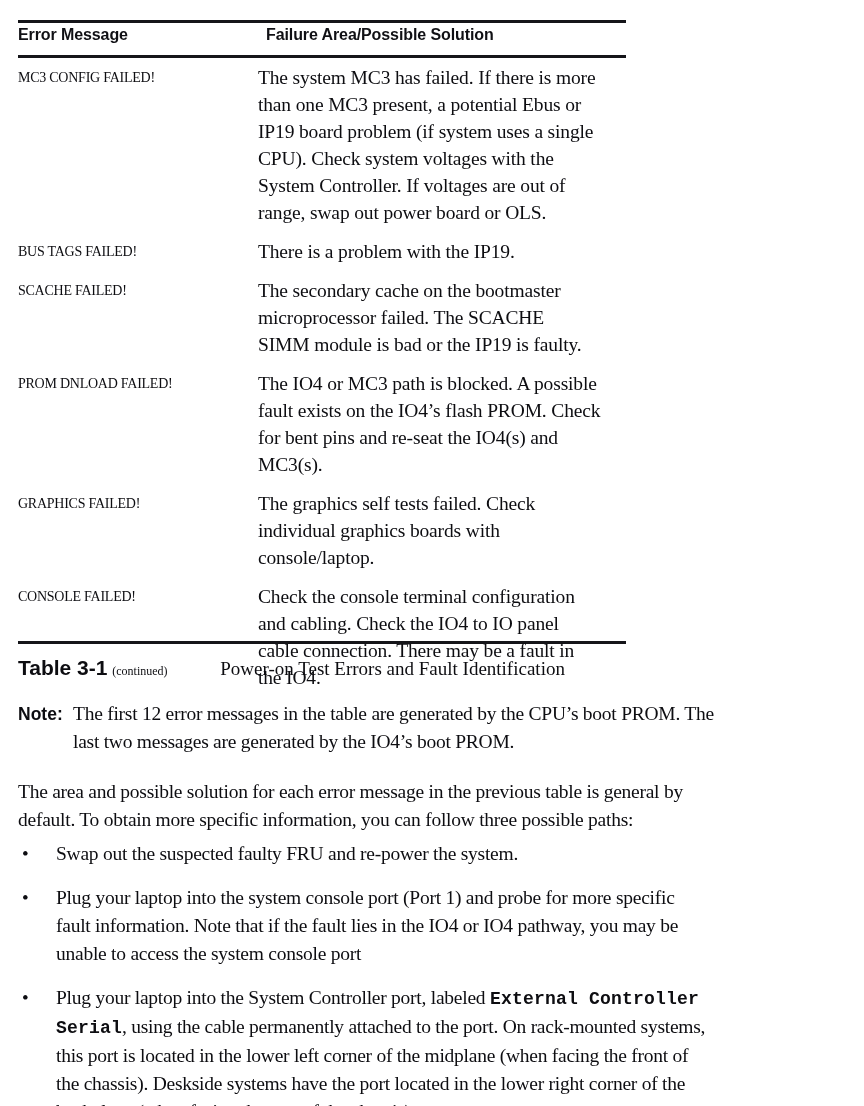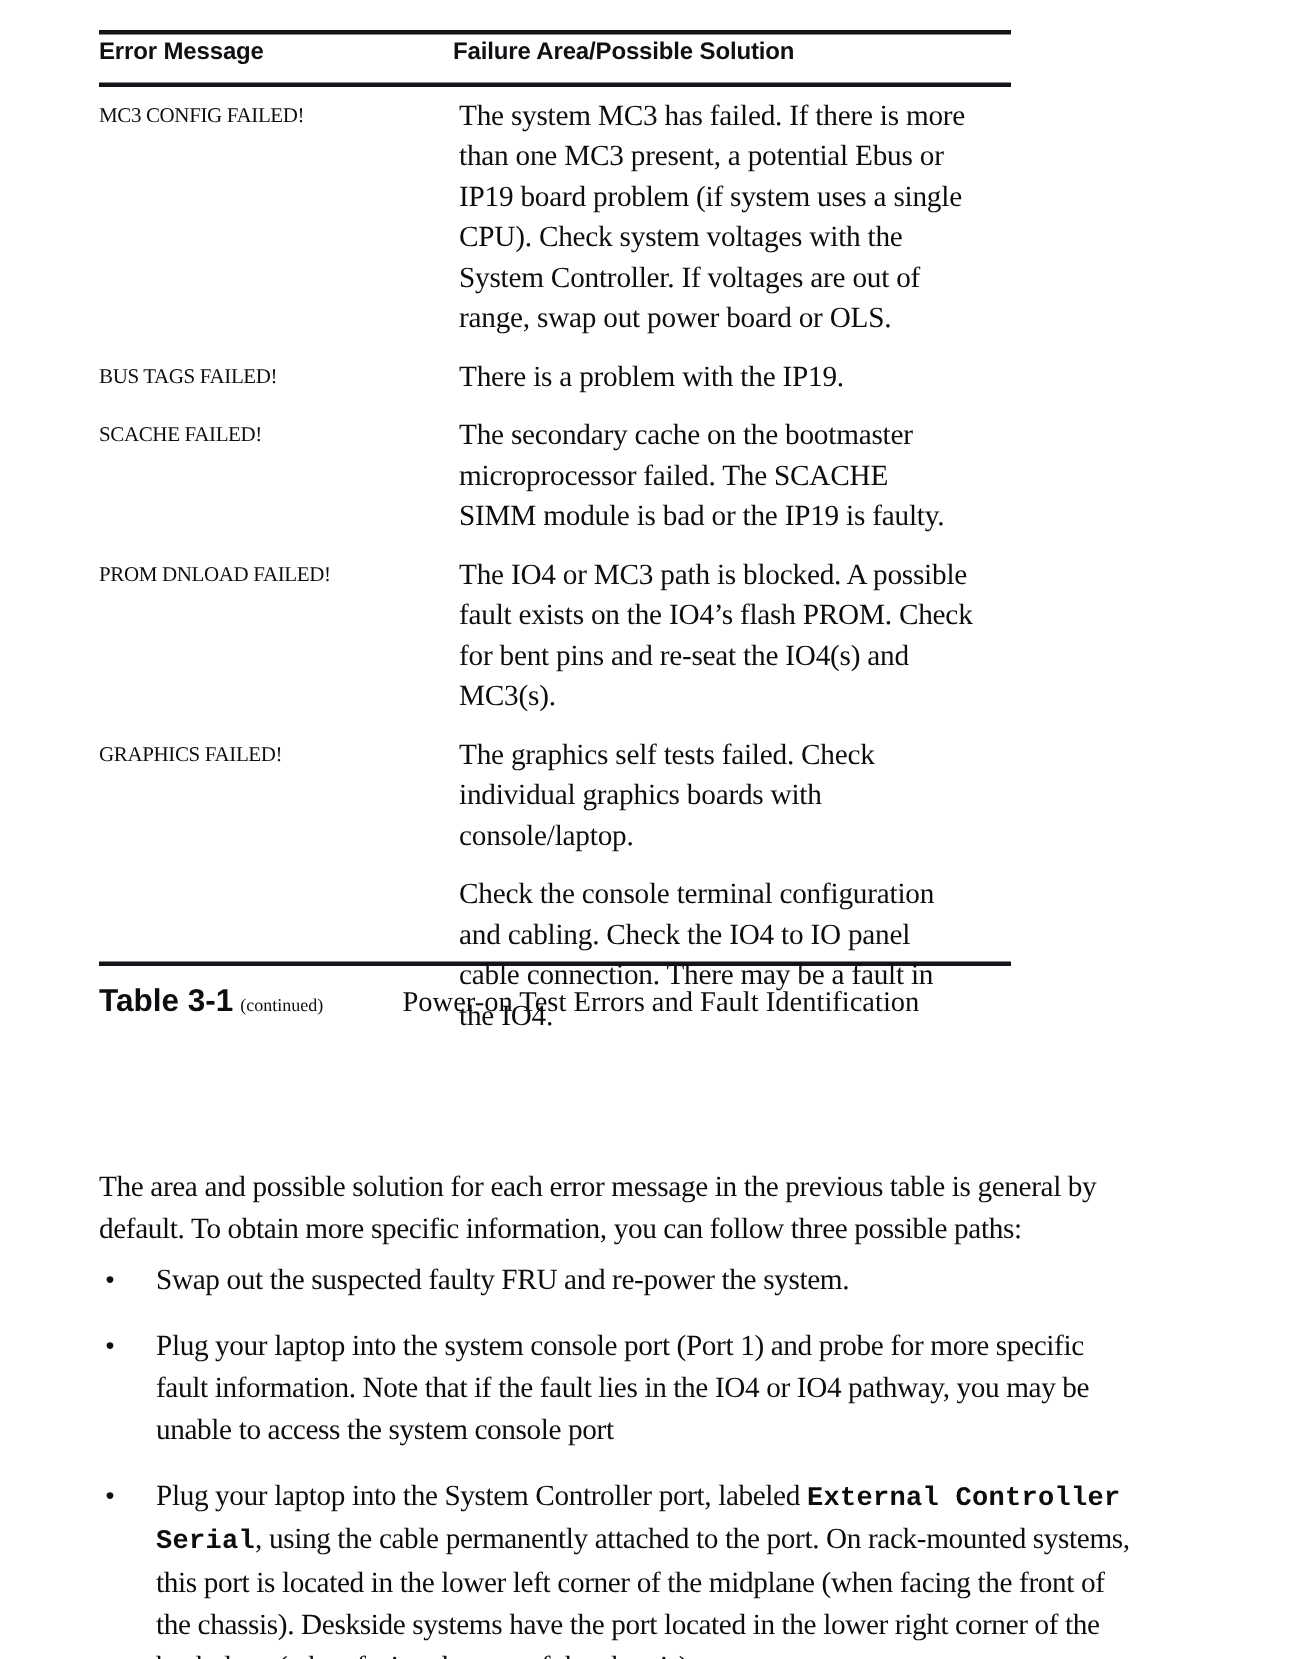--- a/index.html
+++ b/index.html
@@ -8,21 +8,20 @@
     background: #ffffff;
   }
   .page {
     position: relative;
     width: 720px;
     height: 1106px;
     background: #ffffff;
     overflow: hidden;
     font-family: "Liberation Serif", "DejaVu Serif", serif;
     color: #0d0d11;
-    margin-left: 48px;
   }
 
   
   .rule {
     position: absolute;
     left: 18px;
     width: 608px;
     background: #151519;
   }
   .rule-top    { top: 20px;  height: 3px; }
@@ -36,21 +35,21 @@
     top: 26px;
     width: 612px;
     height: 26px;
     font-family: "Liberation Sans", "DejaVu Sans", sans-serif;
     font-weight: bold;
     font-size: 16px;
     letter-spacing: -0.1px;
     color: #101014;
   }
   .thead .col1 { position: absolute; left: 0px;   top: 0; }
-  .thead .col2 { position: absolute; left: 236px; top: 0; }
+  .thead .col2 { position: absolute; left: 248px; top: 0; }
 
   
   .tbody {
     position: absolute;
     left: 18px;
     top: 64px;
     width: 640px;
   }
   .trow {
     position: relative;
@@ -227,36 +226,44 @@
     <div class="trow">
       <span class="msg">GRAPHICS FAILED!</span>
       <div class="sol">
         <span class="ln">The graphics self tests failed. Check</span>
         <span class="ln">individual graphics boards with</span>
         <span class="ln">console/laptop.</span>
       </div>
     </div>
 
     <div class="trow">
+      <span class="msg">CONSOLE FAILED!</span>
       <div class="sol">
         <span class="ln">Check the console terminal configuration</span>
         <span class="ln">and cabling. Check the IO4 to IO panel</span>
         <span class="ln">cable connection. There may be a fault in</span>
         <span class="ln">the IO4.</span>
       </div>
     </div>
 
   </div>
 
   <div class="caption">
     <span class="cap-label">Table 3-1</span>
     <span class="cap-cont">(continued)</span>
     <span class="cap-title">Power-on Test Errors and Fault Identification</span>
   </div>
 
+  <div class="note">
+    <span class="note-label">Note:</span>
+    <div class="note-body">
+      <span class="ln">The first 12 error messages in the table are generated by the CPU’s boot PROM. The</span>
+      <span class="ln">last two messages are generated by the IO4’s boot PROM.</span>
+    </div>
+  </div>
 
   <div class="para">
     <span class="ln">The area and possible solution for each error message in the previous table is general by</span>
     <span class="ln">default. To obtain more specific information, you can follow three possible paths:</span>
   </div>
 
   <div class="bullets">
 
     <div class="bullet">
       <span class="dot">•</span>

